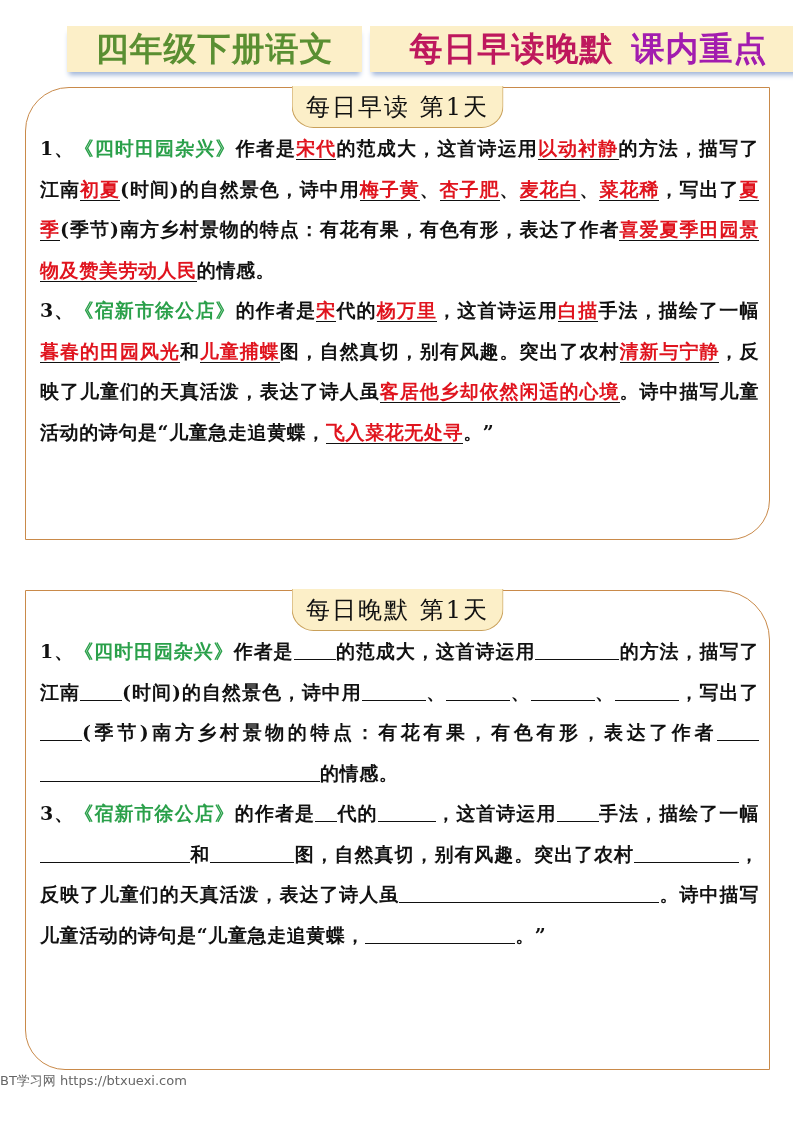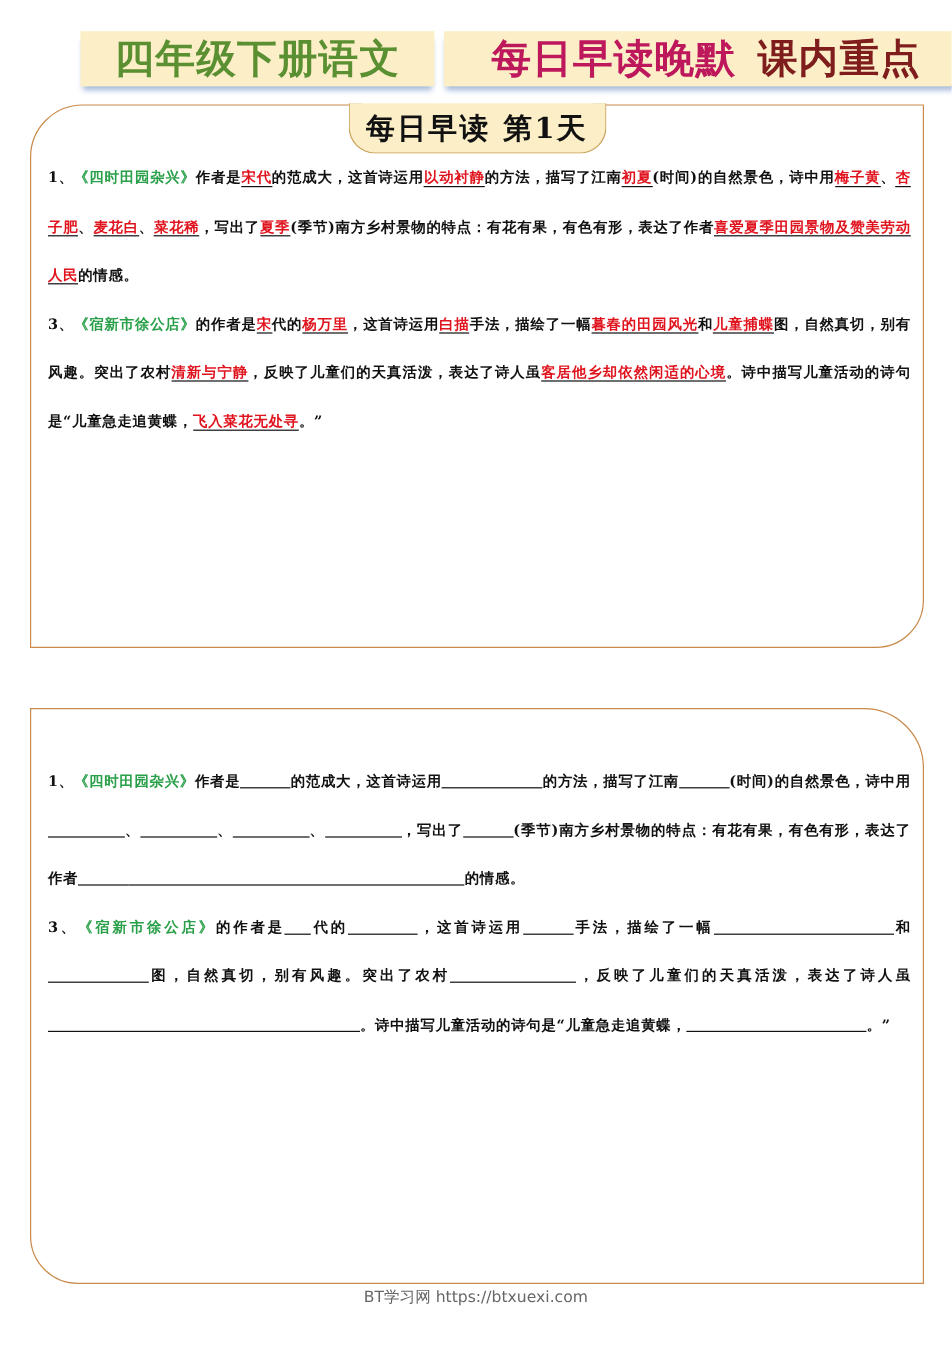--- a/index.html
+++ b/index.html
@@ -4,35 +4,35 @@
 <style>
   * { box-sizing: border-box; margin: 0; padding: 0; }
   html, body { width: 793px; height: 1122px; background: #ffffff; overflow: hidden; }
   body { position: relative; font-family: "DejaVu Serif", "Liberation Serif", serif; color: #111; }
 
   .header { position: absolute; top: 26px; left: 27px; width: 740px; height: 46px; display: flex; gap: 8px; margin-left: 40px; }
   .hdr-box { background: #fcefc8; box-shadow: 0 5px 5px -2px #9fb4d8; height: 46px; display: flex; align-items: center; justify-content: center; font-family: "DejaVu Sans", sans-serif; font-weight: bold; font-size: 33px; letter-spacing: 1px; }
   .hdr-left { width: 295px; color: #5a8f32; }
   .hdr-right { flex: 1; }
   .hdr-right .orange { color: #be185d; }
-  .hdr-right .green { color: #7f1d1d; margin-left: 18px; }
+  .hdr-right .green { color: #a21caf; margin-left: 18px; }
 
   .card { position: absolute; left: 25px; width: 745px; border: 1.5px solid #c98a4a; background: #fff; }
   .card1 { top: 87px; height: 453px; border-radius: 44px 0 40px 0; }
   .card2 { top: 590px; height: 480px; border-radius: 0 50px 0 40px; }
 
-  .tab { position: absolute; left: 50%; transform: translateX(-50%); top: -2px; height: 42px; padding: 0 14px; background: #fcefc8; border: 1.5px solid #c9a05a; border-top: none; border-radius: 0 0 22px 22px; display: flex; align-items: center; font-size: 24px; font-weight: bold; color: #111; letter-spacing: 2px; white-space: nowrap; }
+  .tab { position: absolute; left: 50%; transform: translateX(-50%); top: -2px; height: 42px; padding: 0 14px; background: #fcefc8; border: 1.5px solid #c9a05a; border-top: none; border-radius: 0 0 22px 22px; display: flex; align-items: center; font-size: 24px; font-weight: normal; color: #111; letter-spacing: 2px; white-space: nowrap; }
 
-  .body { position: absolute; left: 14px; right: 10px; top: 40px; font-size: 12px; font-weight: bold; line-height: 40.5px; text-align: justify; letter-spacing: 0.6px; }
+  .body { position: absolute; left: 14px; right: 10px; top: 40px; font-size: 19px; font-weight: bold; line-height: 40.5px; text-align: justify; letter-spacing: 0.6px; }
   .body p { margin: 0; }
   .green-t { color: #2aa04a; font-weight: bold; }
   .ans { color: #e0141e; border-bottom: 1.5px solid #111; }
   .blank { display: inline-block; border-bottom: 1.5px solid #111; height: 1em; vertical-align: -2px; }
 
-  .footer { position: absolute; top: 1072px; left: 0; width: 793px; text-align: center; font-family: "DejaVu Sans", sans-serif; font-size: 13px; color: #666; }
+  .footer { position: absolute; top: 1072px; left: 0; width: 793px; font-family: "DejaVu Sans", sans-serif; font-size: 13px; color: #666; }
 </style>
 </head>
 <body>
 
 <div class="header">
   <div class="hdr-box hdr-left">四年级下册语文</div>
   <div class="hdr-box hdr-right">
     <span class="orange">每日早读晚默</span>
     <span class="green">课内重点</span>
   </div>
@@ -40,19 +40,20 @@
 
 <div class="card card1">
   <div class="tab">每日早读 第1天</div>
   <div class="body">
     <p><span>1、</span><span class="green-t">《四时田园杂兴》</span><span>作者是</span><span class="ans">宋代</span><span>的范成大，这首诗运用</span><span class="ans">以动衬静</span><span>的方法，描写了江南</span><span class="ans">初夏</span><span>(时间)的自然景色，诗中用</span><span class="ans">梅子黄</span><span>、</span><span class="ans">杏子肥</span><span>、</span><span class="ans">麦花白</span><span>、</span><span class="ans">菜花稀</span><span>，写出了</span><span class="ans">夏季</span><span>(季节)南方乡村景物的特点：有花有果，有色有形，表达了作者</span><span class="ans">喜爱夏季田园景物及赞美劳动人民</span><span>的情感。</span></p>
     <p><span>3、</span><span class="green-t">《宿新市徐公店》</span><span>的作者是</span><span class="ans">宋</span><span>代的</span><span class="ans">杨万里</span><span>，这首诗运用</span><span class="ans">白描</span><span>手法，描绘了一幅</span><span class="ans">暮春的田园风光</span><span>和</span><span class="ans">儿童捕蝶</span><span>图，自然真切，别有风趣。突出了农村</span><span class="ans">清新与宁静</span><span>，反映了儿童们的天真活泼，表达了诗人虽</span><span class="ans">客居他乡却依然闲适的心境</span><span>。诗中描写儿童活动的诗句是“儿童急走追黄蝶，</span><span class="ans">飞入菜花无处寻</span><span>。”</span></p>
   </div>
 </div>
 
 <div class="card card2">
+  <div class="tab">每日晚默 第1天</div>
   <div class="body">
     <p><span>1、</span><span class="green-t">《四时田园杂兴》</span><span>作者是</span><span class="blank" style="width:42px"></span><span>的范成大，这首诗运用</span><span class="blank" style="width:84px"></span><span>的方法，描写了江南</span><span class="blank" style="width:42px"></span><span>(时间)的自然景色，诗中用</span><span class="blank" style="width:64px"></span><span>、</span><span class="blank" style="width:64px"></span><span>、</span><span class="blank" style="width:64px"></span><span>、</span><span class="blank" style="width:64px"></span><span>，写出了</span><span class="blank" style="width:42px"></span><span>(季节)南方乡村景物的特点：有花有果，有色有形，表达了作者</span><span class="blank" style="width:42px"></span><span class="blank" style="width:280px"></span><span>的情感。</span></p>
     <p><span>3、</span><span class="green-t">《宿新市徐公店》</span><span>的作者是</span><span class="blank" style="width:22px"></span><span>代的</span><span class="blank" style="width:58px"></span><span>，这首诗运用</span><span class="blank" style="width:42px"></span><span>手法，描绘了一幅</span><span class="blank" style="width:150px"></span><span>和</span><span class="blank" style="width:84px"></span><span>图，自然真切，别有风趣。突出了农村</span><span class="blank" style="width:105px"></span><span>，反映了儿童们的天真活泼，表达了诗人虽</span><span class="blank" style="width:260px"></span><span>。诗中描写儿童活动的诗句是“儿童急走追黄蝶，</span><span class="blank" style="width:150px"></span><span>。”</span></p>
   </div>
 </div>
 
 <div class="footer">BT学习网 https://btxuexi.com</div>
 
 </body></html>

